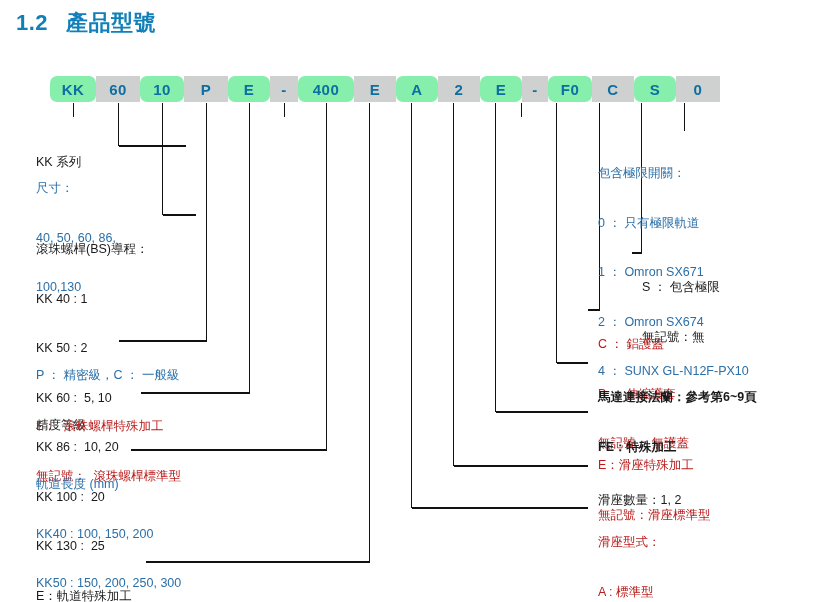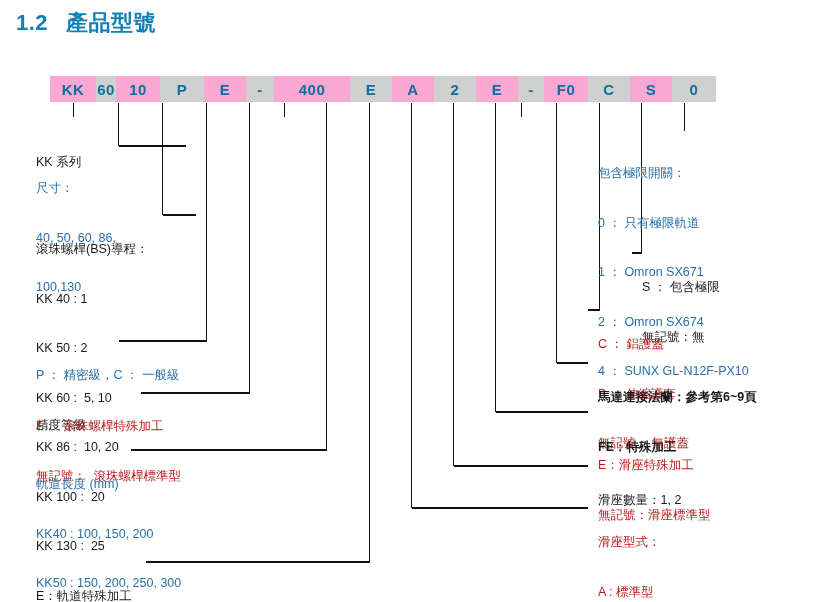--- a/index.html
+++ b/index.html
@@ -37,21 +37,21 @@
   .code-cell {
     display: flex;
     align-items: center;
     justify-content: center;
     font-size: 15px;
     font-weight: bold;
     color: #0d6ea0;
     letter-spacing: 0.5px;
     height: 26px;
   }
-  .code-cell.light { background: #f9a8d4; }
+  .code-cell.light { background: #86efac; border-radius: 7px; }
   .code-cell.dark  { background: #cfd1d1; }
 
   
   #leaders {
     position: absolute;
     left: 0; top: 0;
     width: 820px; height: 602px;
     pointer-events: none;
   }
 
@@ -69,26 +69,26 @@
 </style>
 </head>
 <body>
 
 <div id="page-title">
   <span class="num">1.2</span><span>產品型號</span>
 </div>
 
 <div id="code-row">
     <div class="code-cell light" style="width: 46px;">KK</div>
-    <div class="code-cell dark" style="width: 20px;">60</div>
+    <div class="code-cell dark" style="width: 44px;">60</div>
     <div class="code-cell light" style="width: 44px;">10</div>
     <div class="code-cell dark" style="width: 44px;">P</div>
     <div class="code-cell light" style="width: 42px;">E</div>
     <div class="code-cell dark" style="width: 28px;">-</div>
-    <div class="code-cell light" style="width: 76px;">400</div>
+    <div class="code-cell light" style="width: 56px;">400</div>
     <div class="code-cell dark" style="width: 42px;">E</div>
     <div class="code-cell light" style="width: 42px;">A</div>
     <div class="code-cell dark" style="width: 42px;">2</div>
     <div class="code-cell light" style="width: 42px;">E</div>
     <div class="code-cell dark" style="width: 26px;">-</div>
     <div class="code-cell light" style="width: 44px;">F0</div>
     <div class="code-cell dark" style="width: 42px;">C</div>
     <div class="code-cell light" style="width: 42px;">S</div>
     <div class="code-cell dark" style="width: 44px;">0</div>
   </div>

